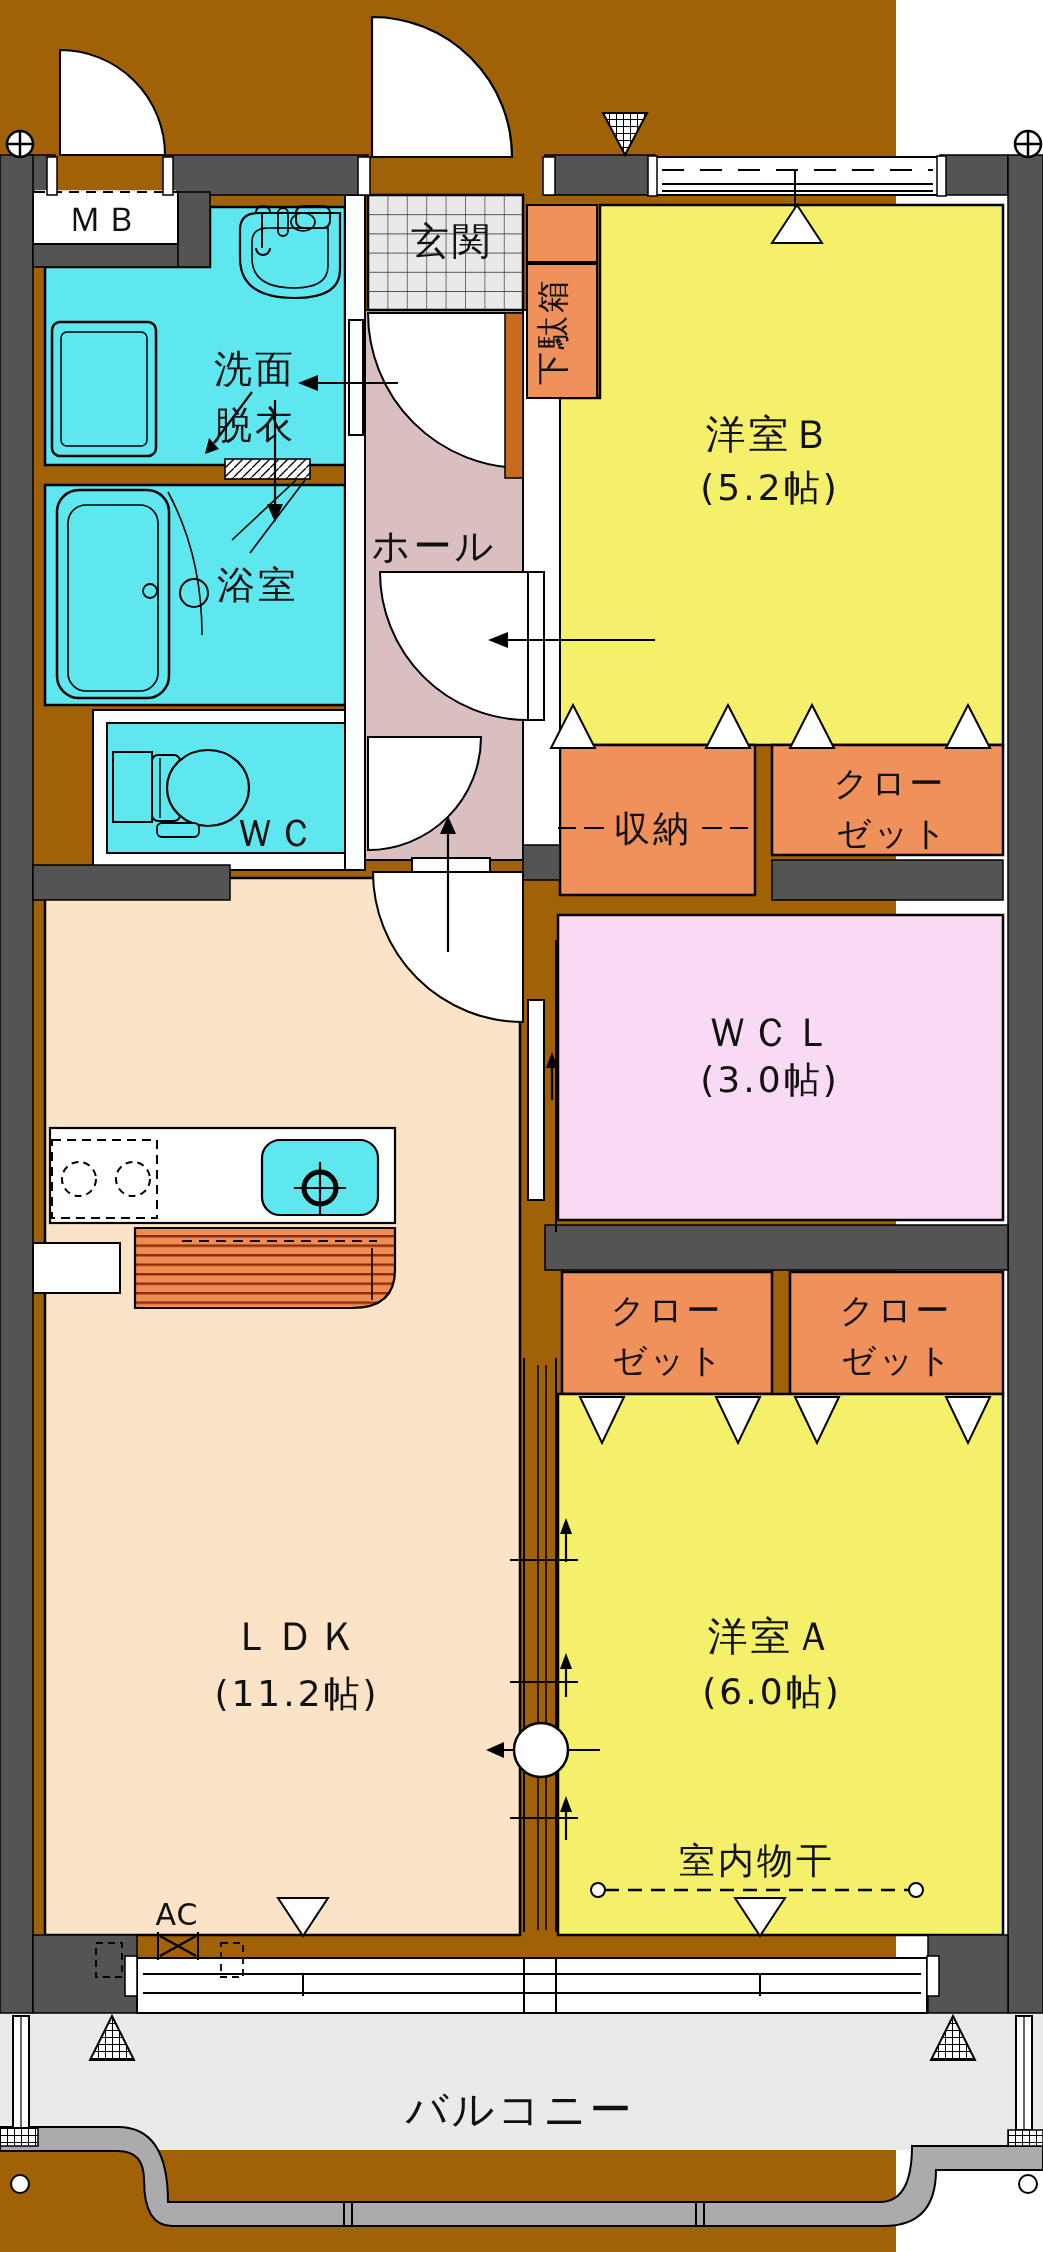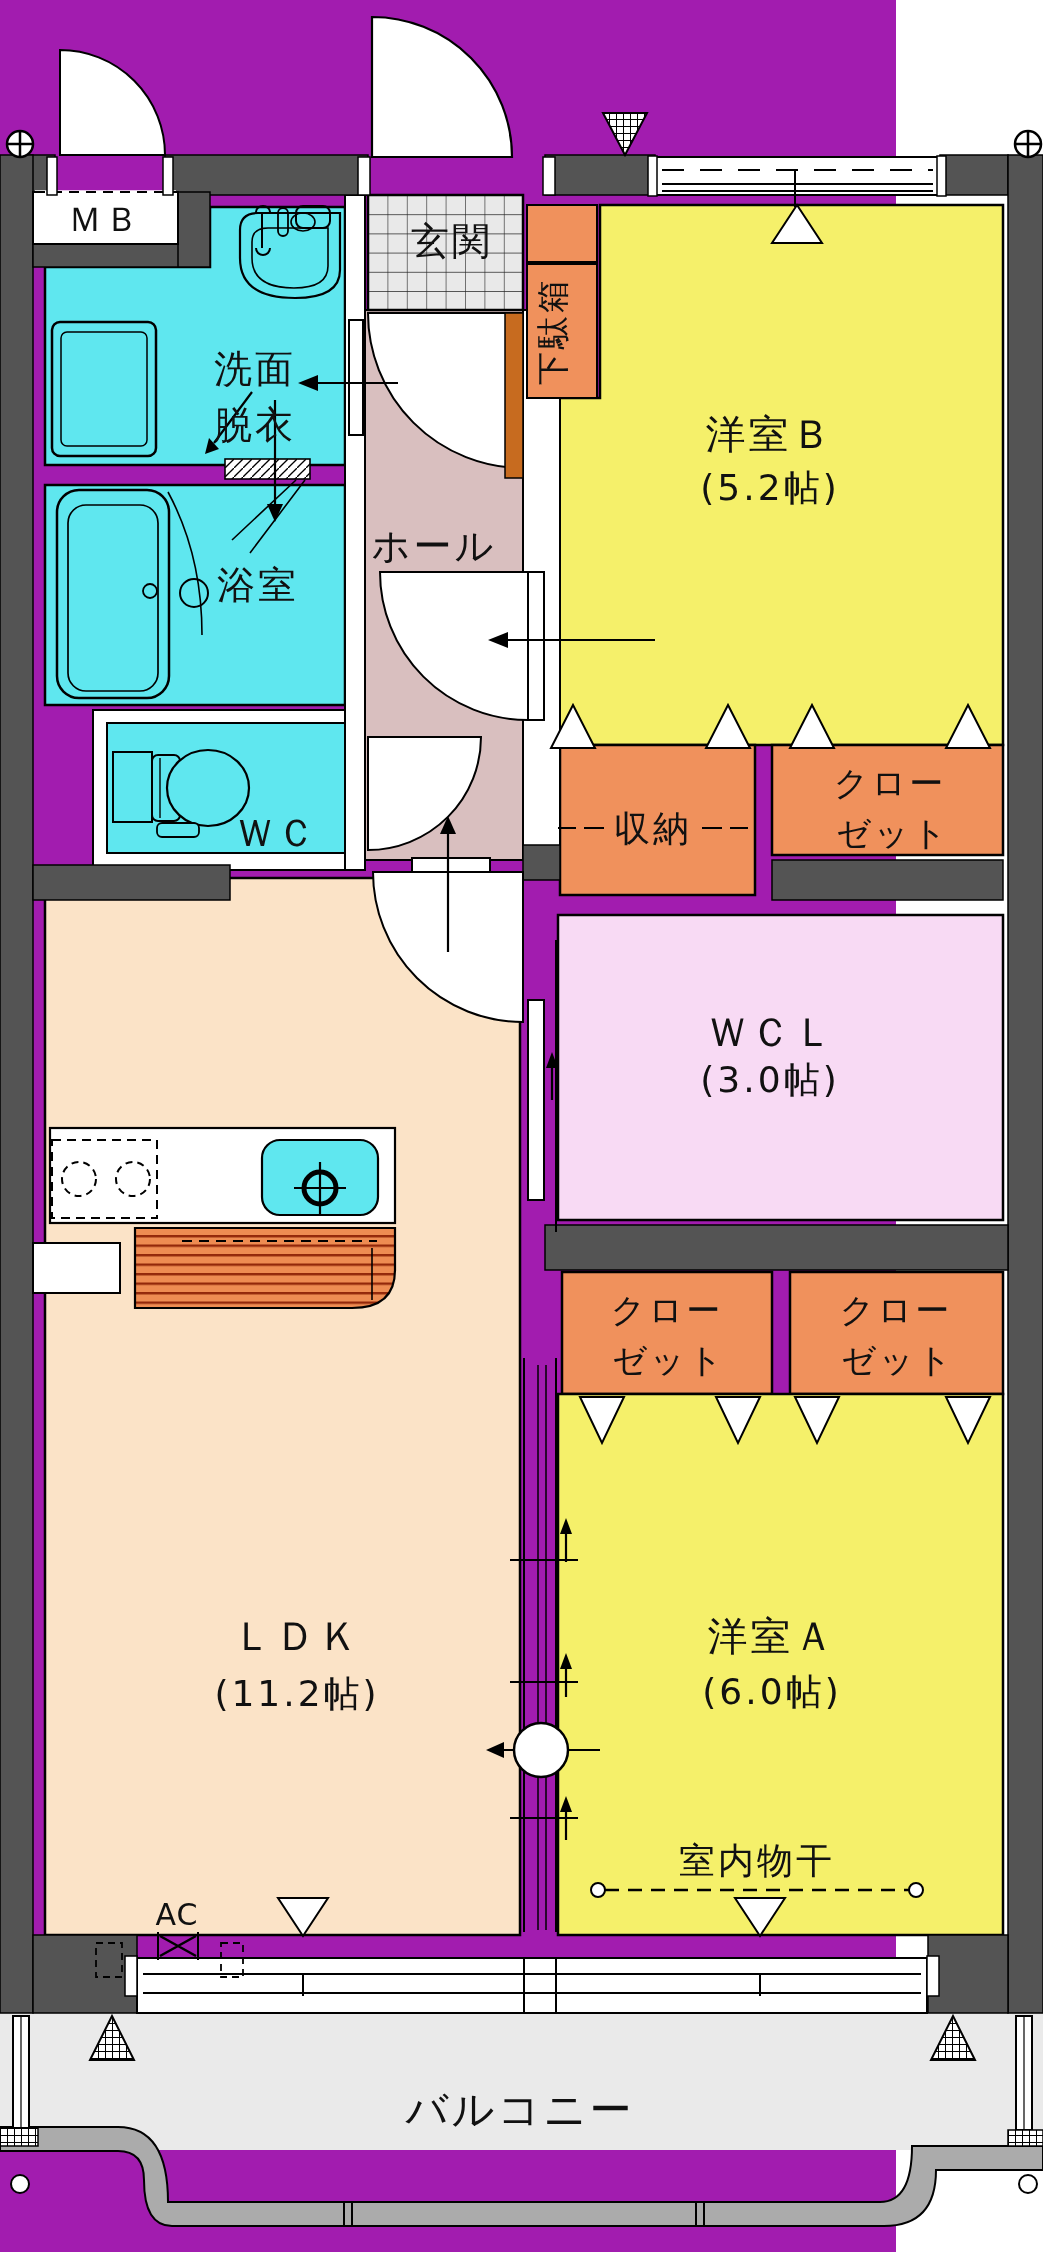--- a/index.html
+++ b/index.html
@@ -1,17 +1,17 @@
 <!DOCTYPE html>
 <html><head>
 <meta charset="utf-8">
 <style>
   html,body { margin:0; padding:0; background:#fff; }
   .plan-wrap {
-    position:relative; width:896px; height:2252px; background:#a21caf;
+    position:relative; width:896px; height:2252px; background:#a16207;
     font-family:"DejaVu Sans", sans-serif;
   }
   svg text {
     font-family:"DejaVu Sans", sans-serif;
     fill:#111;
     letter-spacing:3px;
   }
   .fs30{font-size:30px} .fs34{font-size:34px} .fs36{font-size:36px}
   .fs38{font-size:38px} .fs40{font-size:40px} .fs42{font-size:42px}
 </style>

